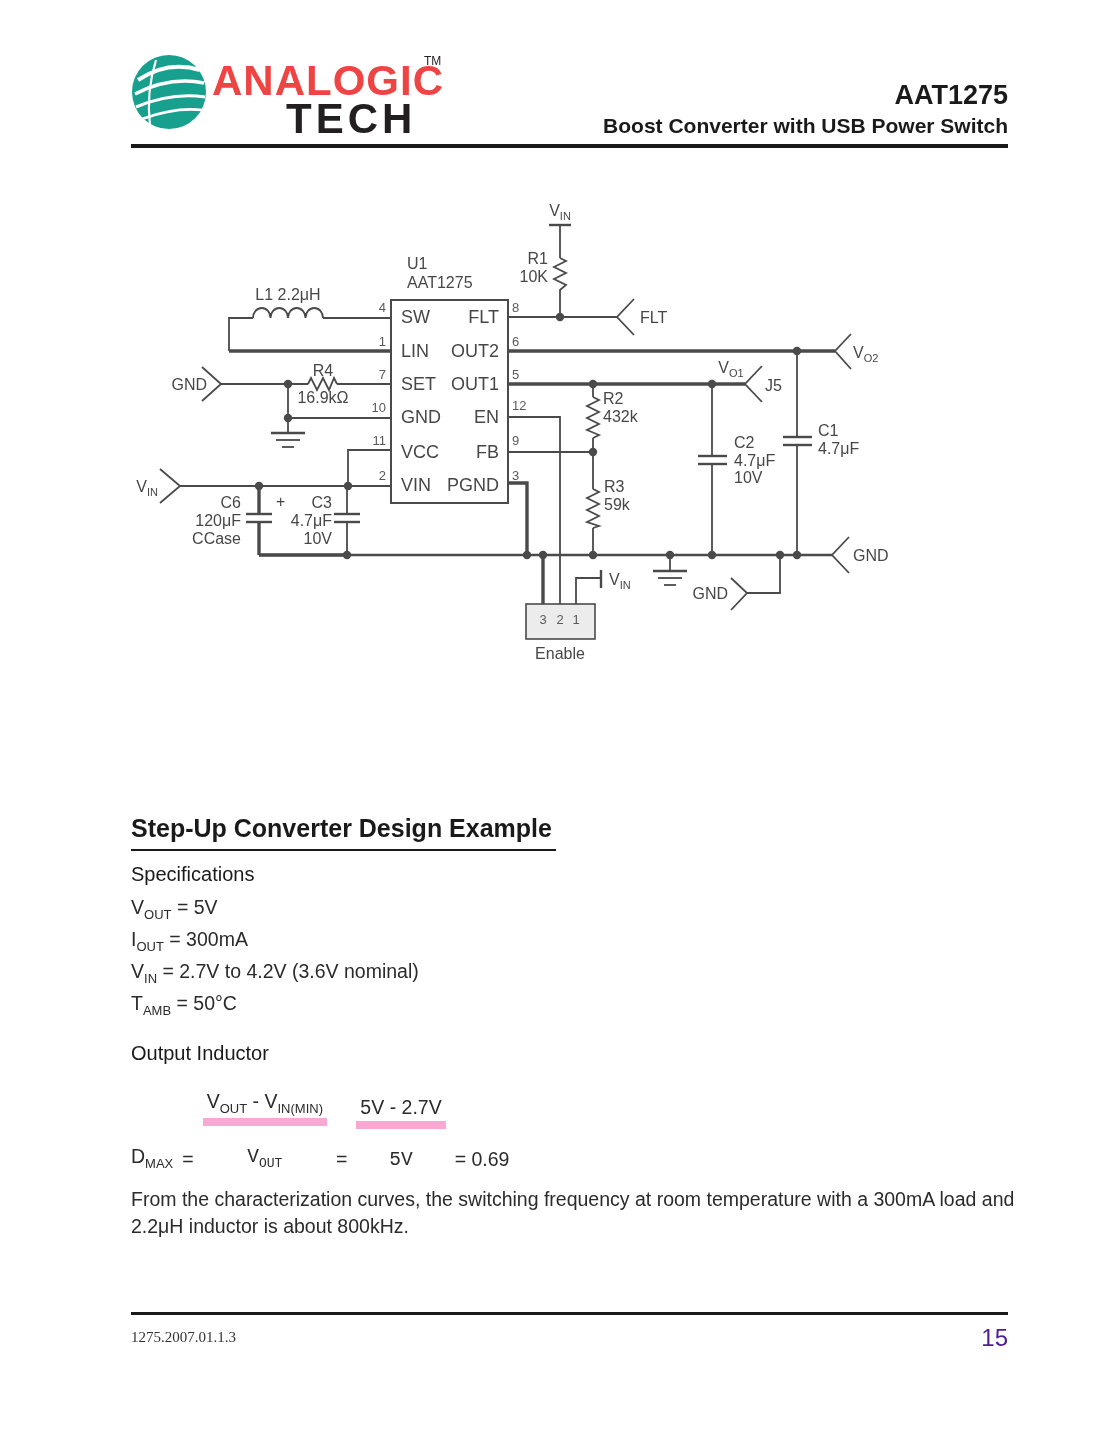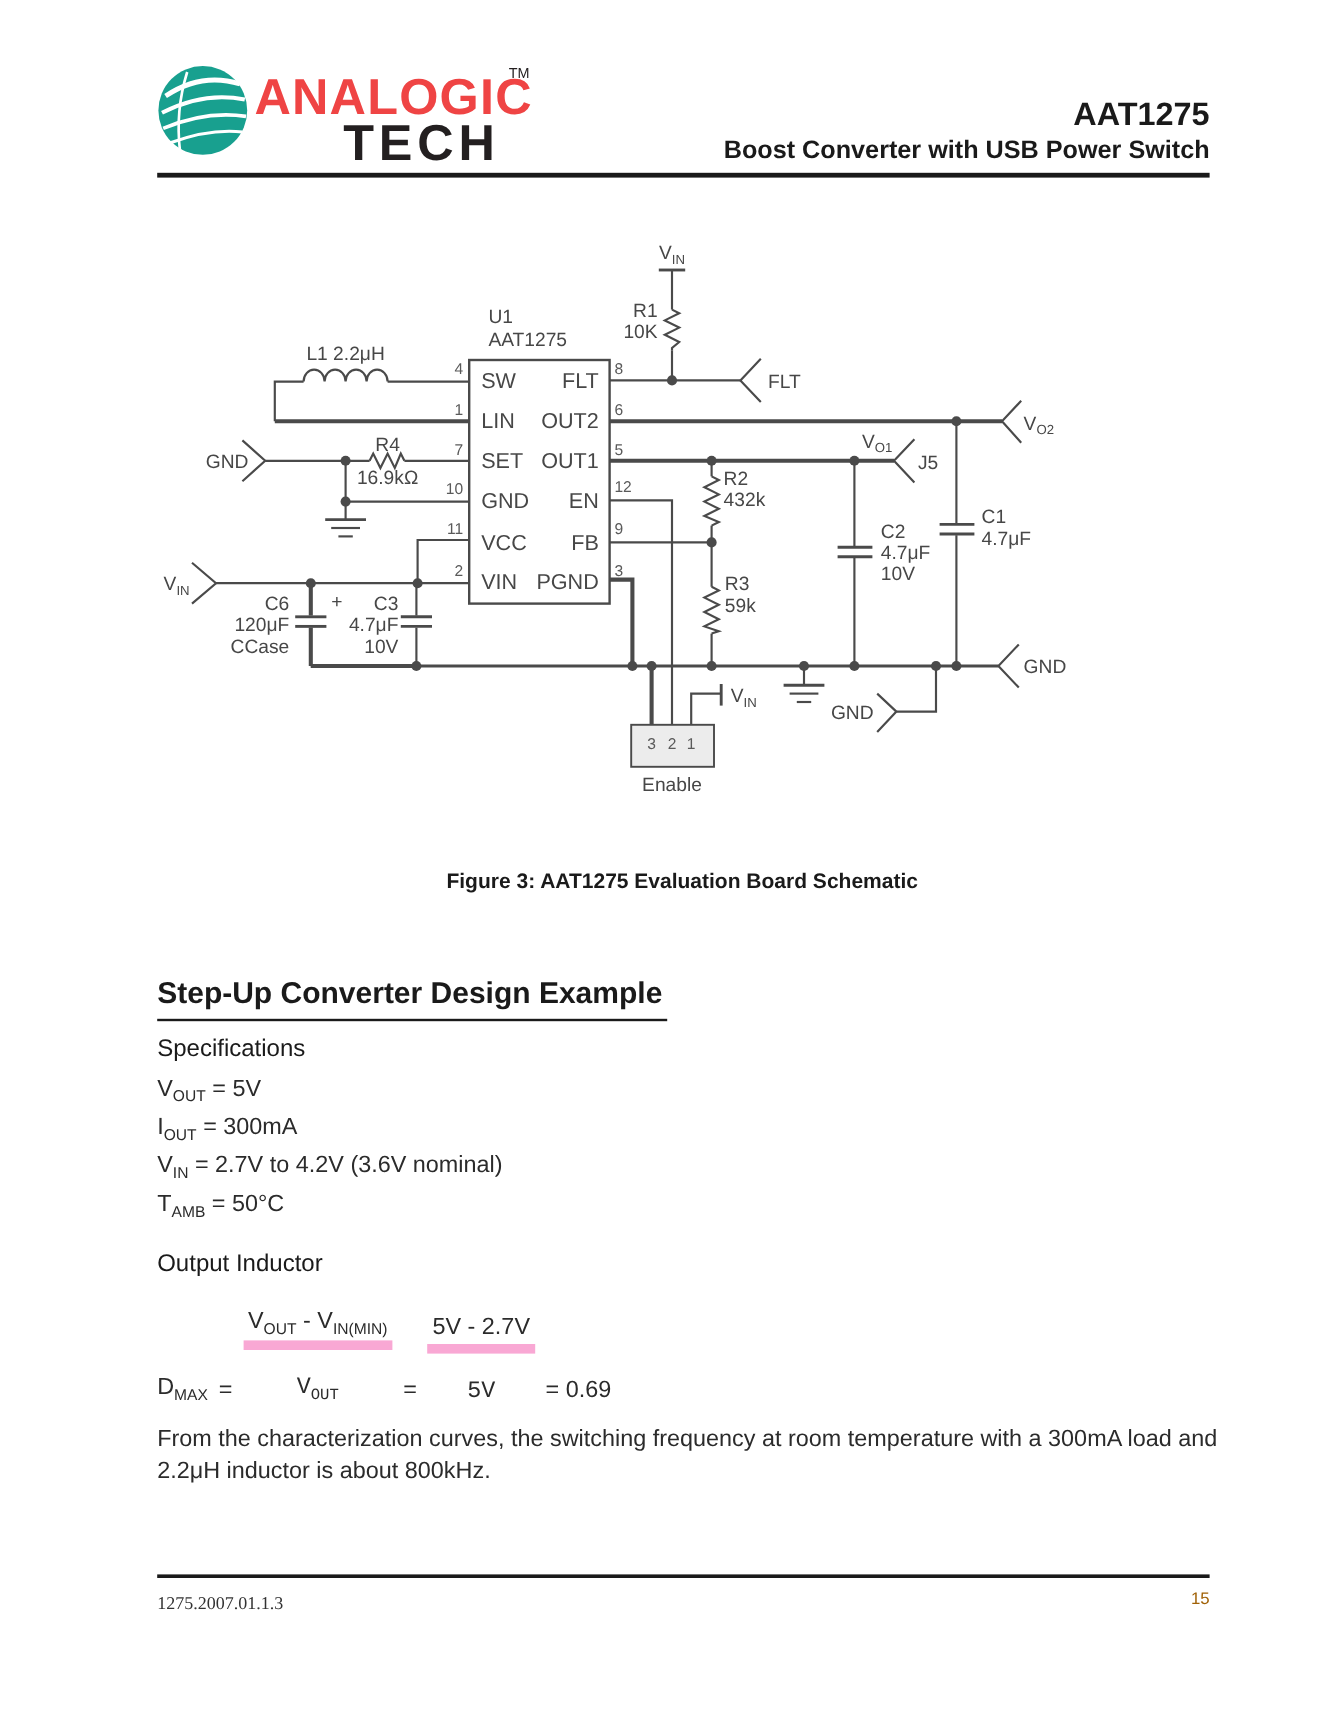--- a/index.html
+++ b/index.html
@@ -42,21 +42,21 @@
   .frac{display:inline-flex;flex-direction:column;align-items:center;text-align:center;}
   .frac .num{border-bottom:8px solid #f9a8d4;padding:0 4px 2px 4px;}
   .frac .den{padding-top:20px;font-family:Liberation Mono, monospace;}
   .body-par{position:absolute;left:131px;top:1186px;width:885px;font-size:19.5px;
             line-height:27px;color:#2b2b2b;}
 
   
   .footer-rule{position:absolute;left:131px;top:1312px;width:877px;height:3px;background:#1a1a1a;}
   .doc-id{position:absolute;left:131px;top:1329px;font-family:"Liberation Serif",serif;
           font-size:15px;color:#333;}
-  .page-num{position:absolute;right:97px;top:1324px;font-size:14px;color:#a16207;}
+  .page-num{position:absolute;right:97px;top:1324px;font-size:24px;color:#4c1d95;}
 </style>
 </head>
 <body>
 
 <div id="page">
 
   <div>
     <svg class="abs" style="left:130px;top:52px;" width="80" height="80" viewBox="0 0 80 80">
       <circle cx="39" cy="40" r="37" fill="#18A08F"></circle>
       <path d="M8,28 Q38,8 70,18" stroke="#fff" stroke-width="4" fill="none"></path>
@@ -265,21 +265,20 @@
       <circle class="dot" cx="527" cy="555" r="4.2"></circle>
       <circle class="dot" cx="543" cy="555" r="4.2"></circle>
       <circle class="dot" cx="593" cy="555" r="4.2"></circle>
       <circle class="dot" cx="670" cy="555" r="4.2"></circle>
       <circle class="dot" cx="712" cy="555" r="4.2"></circle>
       <circle class="dot" cx="780" cy="555" r="4.2"></circle>
       <circle class="dot" cx="797" cy="555" r="4.2"></circle>
     </g>
   </svg>
 
-  <div class="figure-caption">Figure 3: AAT1275 Evaluation Board Schematic</div>
 
   <div class="section-title">Step-Up Converter Design Example</div>
 
   <div class="subhead" style="left:131px;top:863px;">Specifications</div>
 
   <div id="spec-list">
     <div class="spec-line"><span>V</span><sub>OUT</sub><span> = 5V</span></div>
     <div class="spec-line"><span>I</span><sub>OUT</sub><span> = 300mA</span></div>
     <div class="spec-line"><span>V</span><sub>IN</sub><span> = 2.7V to 4.2V (3.6V nominal)</span></div>
     <div class="spec-line"><span>T</span><sub>AMB</sub><span> = 50°C</span></div>

